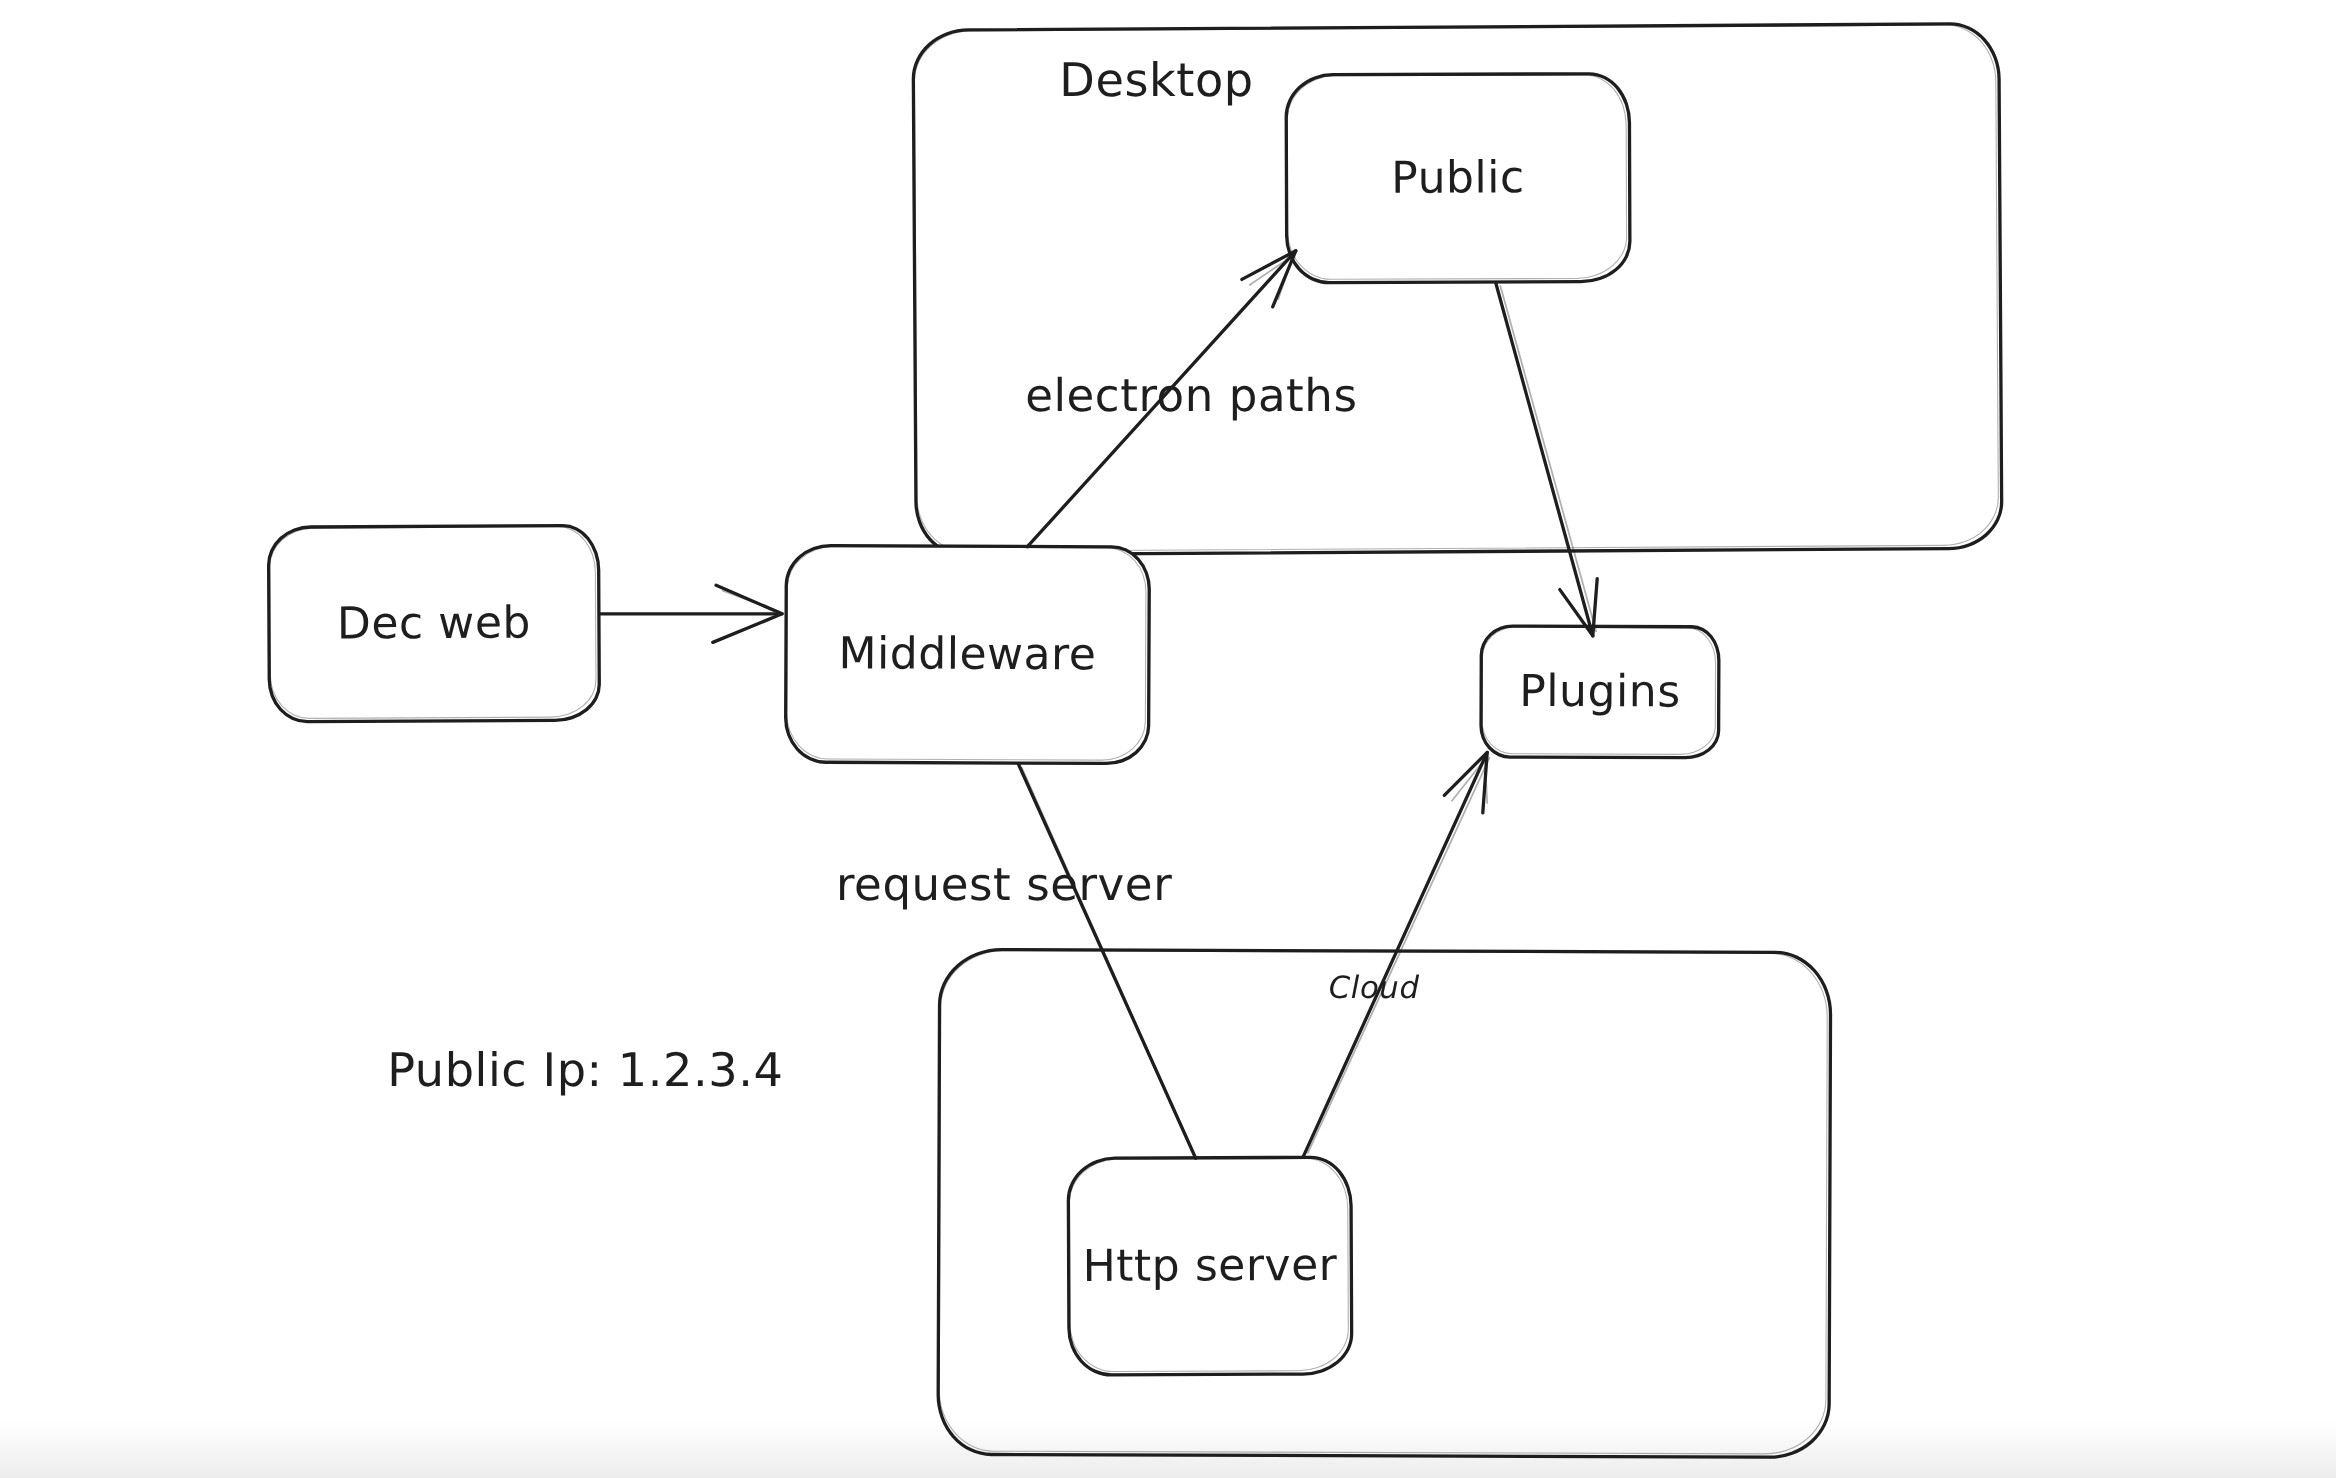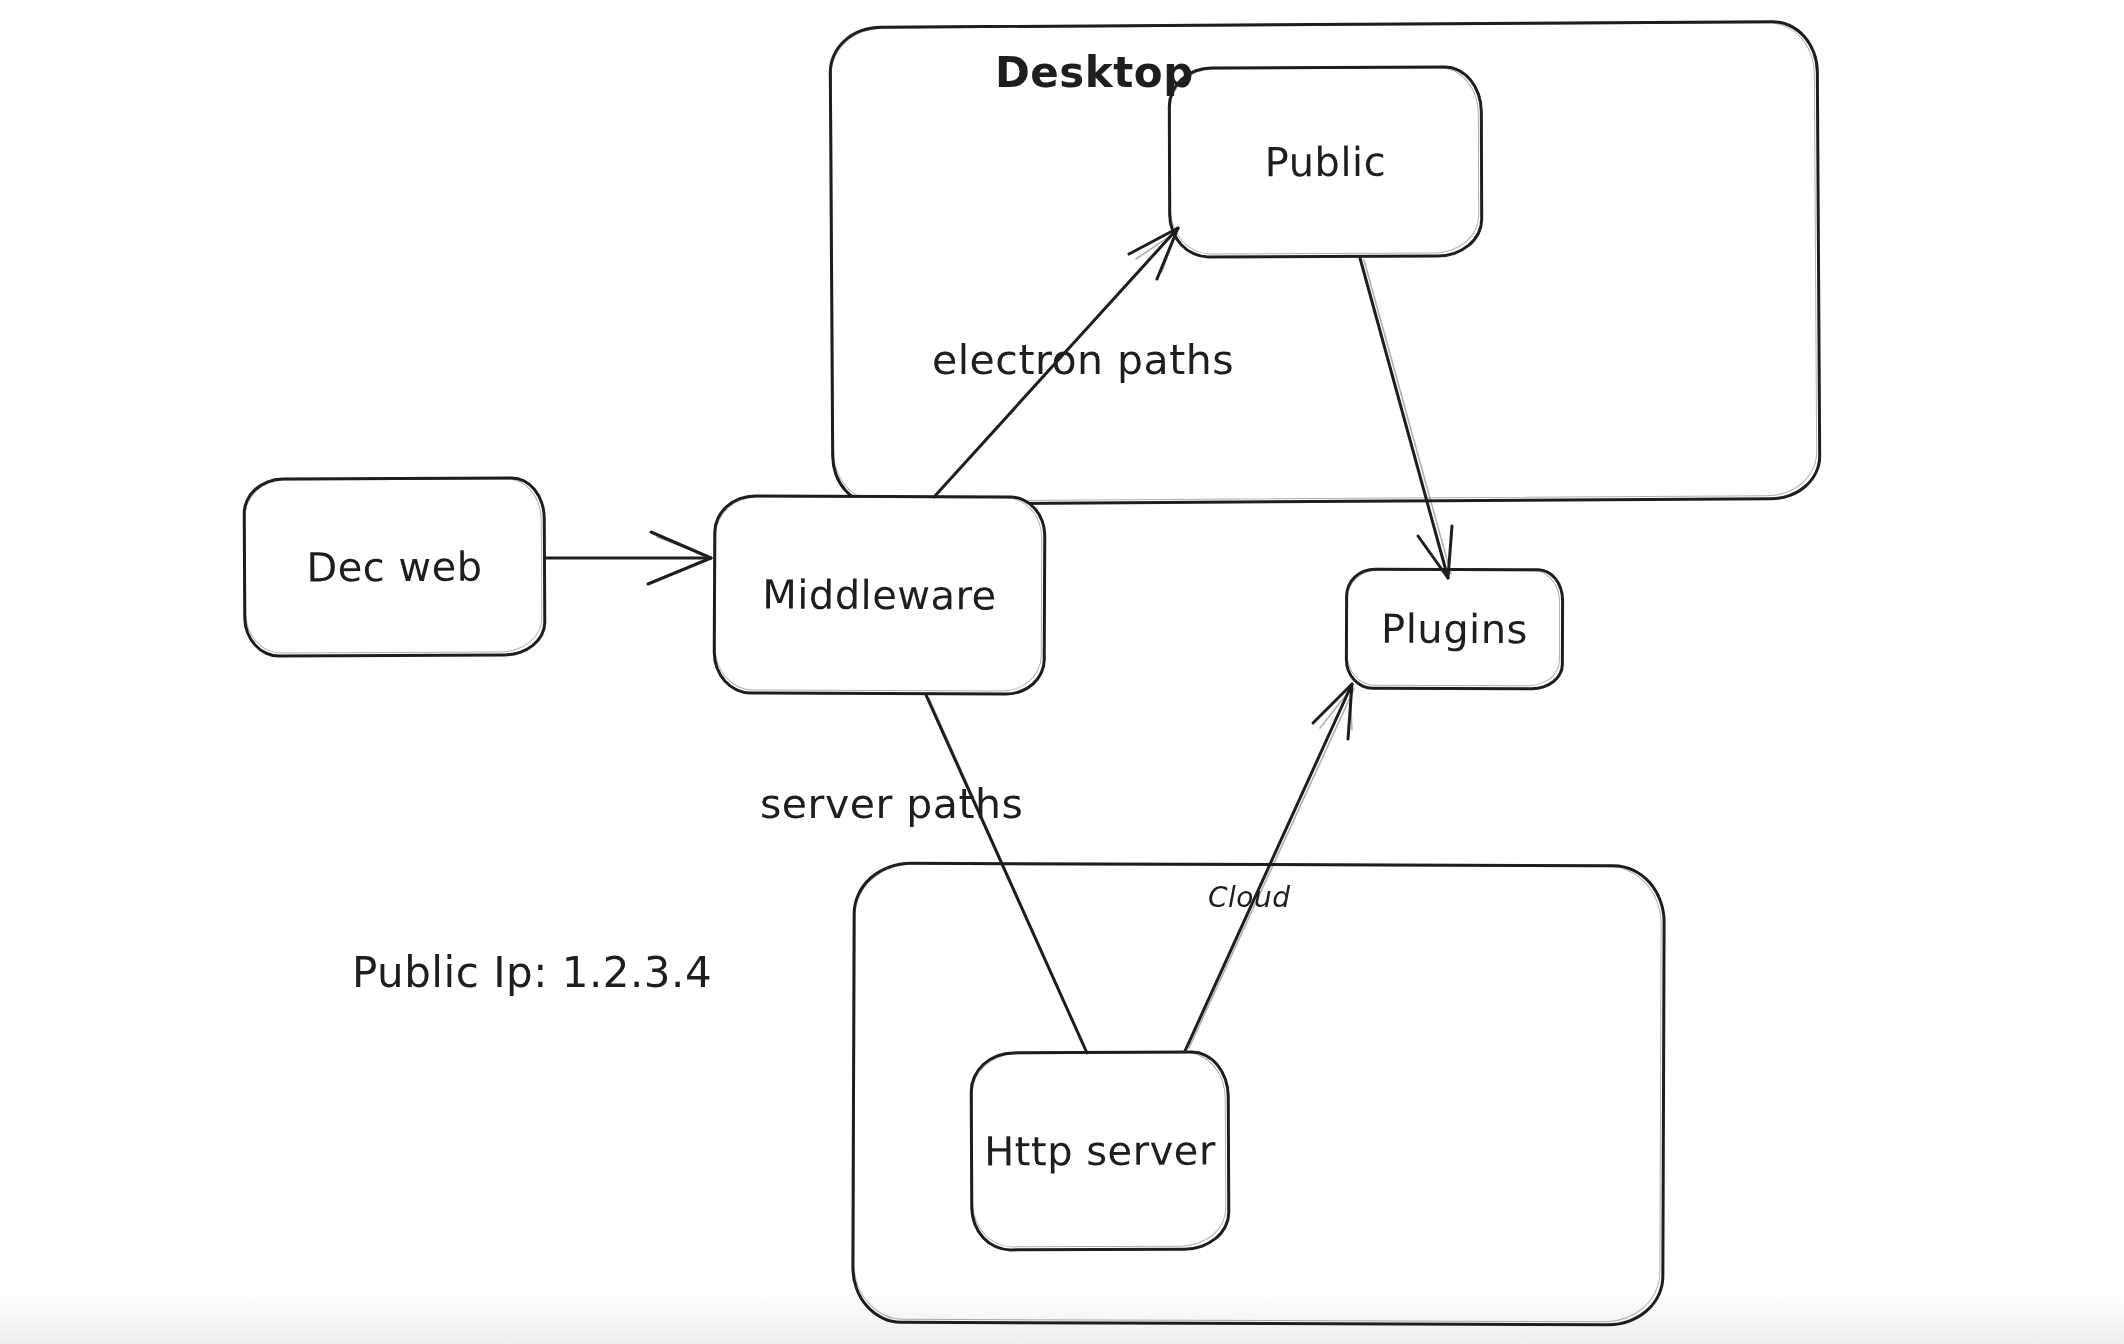--- a/index.html
+++ b/index.html
@@ -79,21 +79,21 @@
 
   
   .free-text {
     position: absolute;
     z-index: 5;
     font-size: 42px;
     letter-spacing: 0.5px;
     white-space: nowrap;
     line-height: 1.2;
   }
-  #desktop-label   { left: 995px;  top: 48px; font-weight: bold; }
+  #desktop-label   { left: 963px;  top: 48px; }
   #cloud-label     { left: 1208px; top: 881px; font-size: 28px; font-style: italic; }
   #electron-apis-label { left: 932px; top: 336px; font-size: 41px; }
   #request-paths-label { left: 760px; top: 780px; font-size: 41px; }
   #note-block { left: 352px; top: 944px; font-size: 42px; line-height: 1.38; }
 
   
   svg.edges {
     position: absolute;
     left: 0; top: 0;
     z-index: 4;
@@ -183,20 +183,20 @@
   <div class="shape node-box" id="http-server-box">
     <span class="node-label">Http server</span>
   </div>
 
   <div class="free-text" id="desktop-label">Desktop</div>
 
   <div class="free-text" id="cloud-label">Cloud</div>
 
   <div class="free-text" id="electron-apis-label">electron paths</div>
 
-  <div class="free-text" id="request-paths-label">server paths</div>
+  <div class="free-text" id="request-paths-label">request server</div>
 
   <div class="free-text" id="note-block">
     <div>Public Ip: 1.2.3.4</div>
   </div>
 
   <div class="bottom-fade"></div>
 </div>
 
 </body></html>

